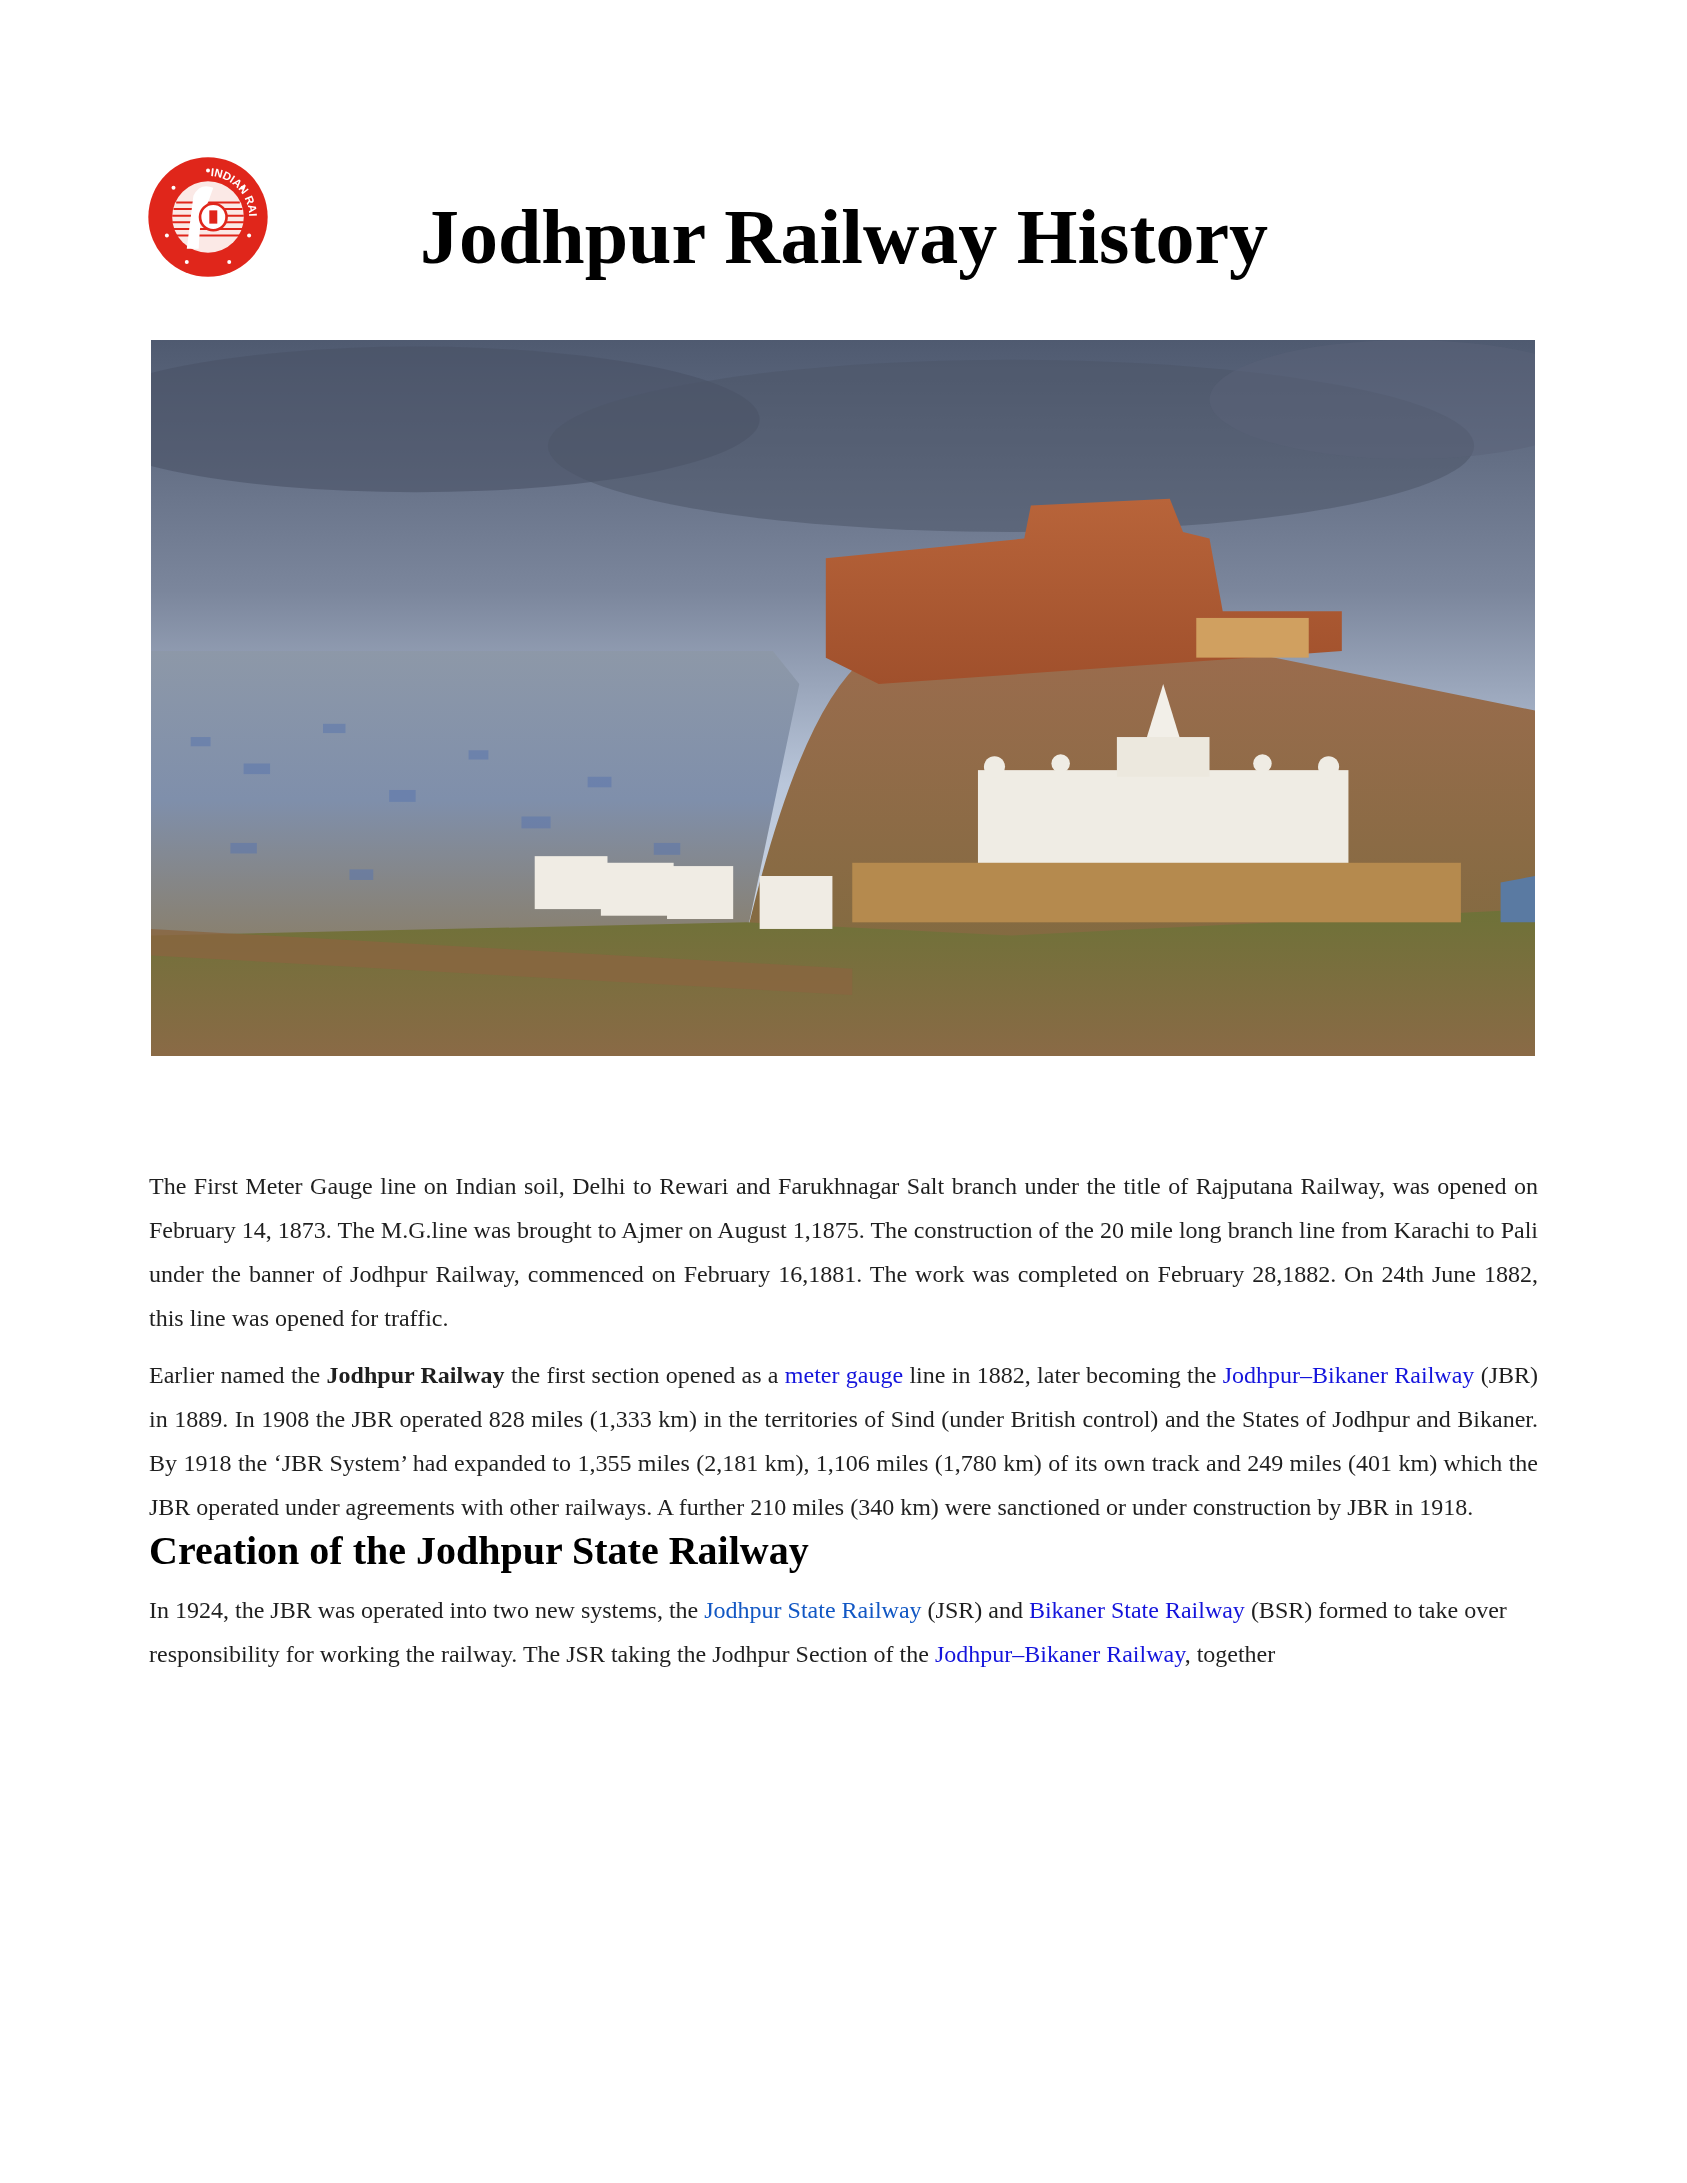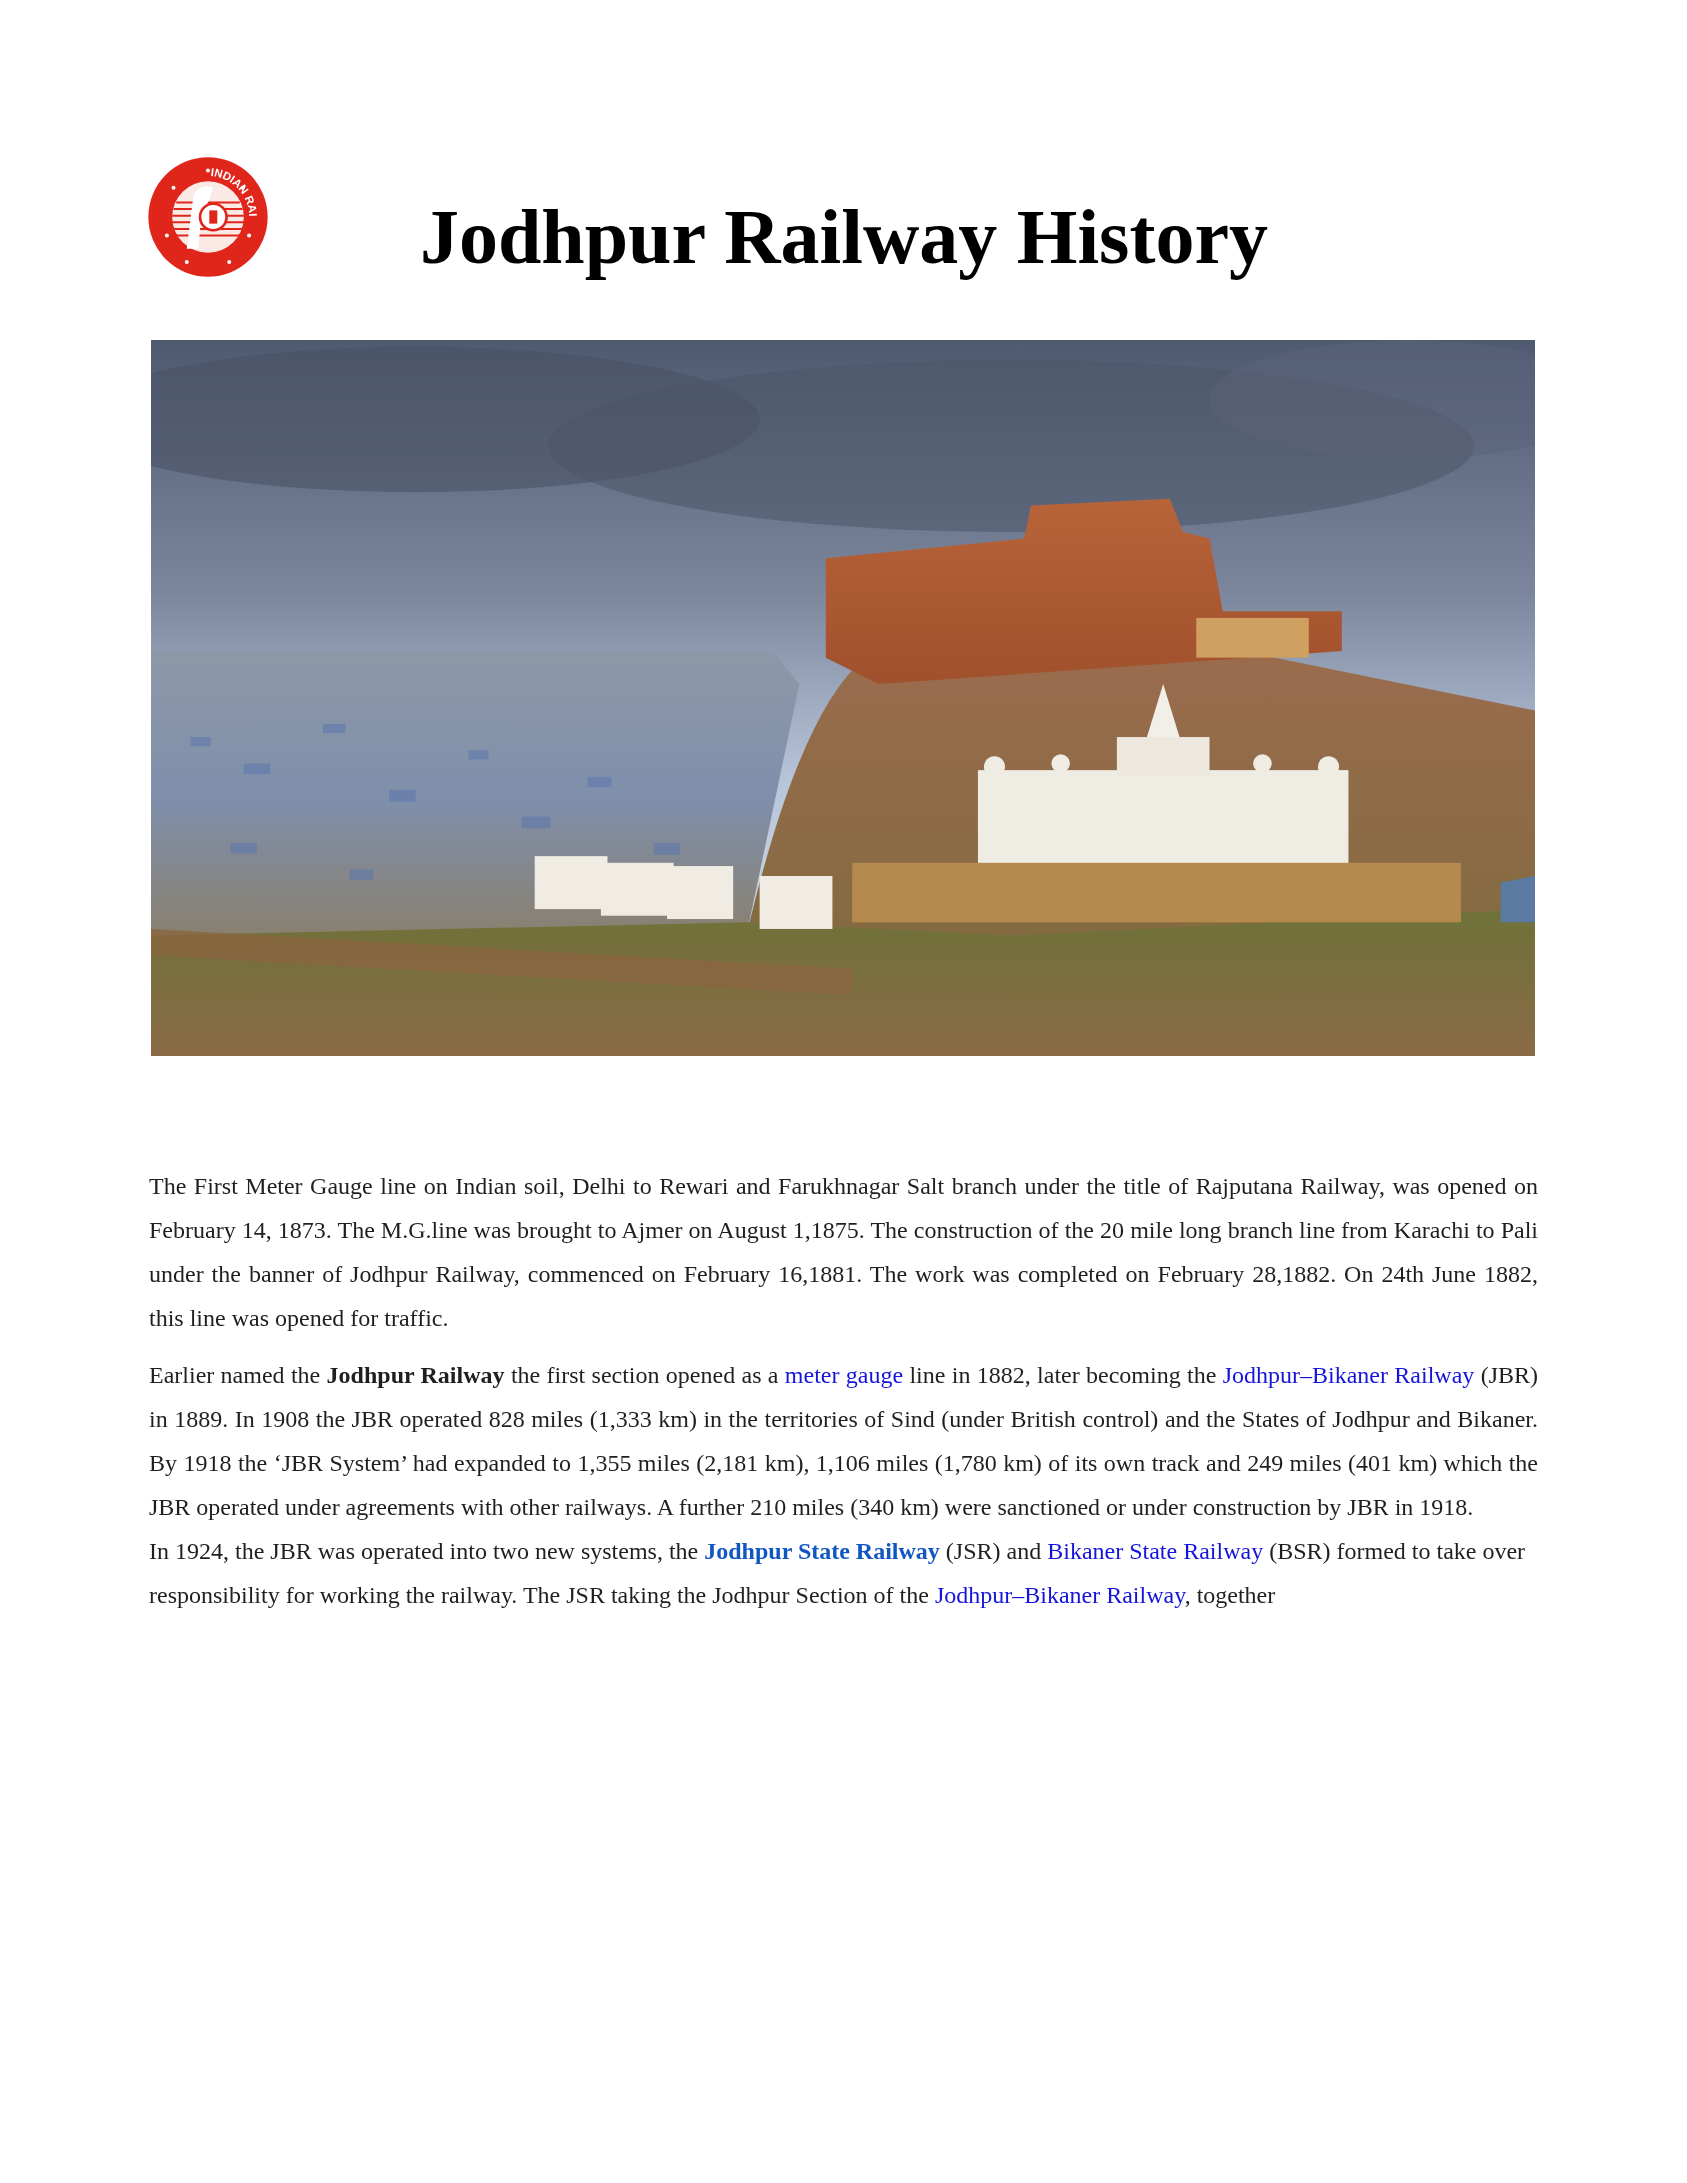--- a/index.html
+++ b/index.html
@@ -11,21 +11,21 @@
            padding-left: 1px; box-sizing: border-box; }
   .photo { position: absolute; left: 151px; top: 340px; width: 1384px; height: 716px; overflow: hidden; }
   .content { position: absolute; left: 149px; width: 1389px; top: 1164px; }
   h2 { margin: 0; font-size: 40px; font-weight: bold; color: #000; line-height: 1.1; }
   p { margin: 0; font-size: 24px; line-height: 44px; text-align: justify; }
   .h-pred { margin-bottom: 4px; }
   .p1 { margin-bottom: 13.2px; }
   .p2 { }
   .h-creation { margin-bottom: 14.6px; }
   .link { color: #1414dc; text-decoration: none; }
-  .link-strong { color: #1157c4; font-weight: bold; text-decoration: none; }
+  .link-strong { color: #1157c4; font-weight: normal; text-decoration: none; }
   .p3 { text-align: left; }
 </style>
 </head>
 <body>
 
 <div class="logo">
   <svg width="122" height="122" viewBox="0 0 184 184">
     <circle cx="92" cy="92" r="90" fill="#e0261b"></circle>
     <circle cx="92" cy="92" r="54" fill="#fbe9e6"></circle>
     <g stroke="#e0261b" stroke-width="3">
@@ -126,15 +126,16 @@
     <path d="M0 890 L1060 950 L1060 990 L0 930 Z" fill="#8a6540" opacity="0.8"></path>
 
     <path d="M2040 820 L2092 810 L2092 880 L2040 880 Z" fill="#5a7aa2"></path>
   </svg>
 </div>
 
 <div class="content">
   <p class="p1">The First Meter Gauge line on Indian soil, Delhi to Rewari and Farukhnagar Salt branch under the title of Rajputana Railway, was opened on February 14, 1873. The M.G.line was brought to Ajmer on August 1,1875. The construction of the 20 mile long branch line from Karachi to Pali under the banner of Jodhpur Railway, commenced on February 16,1881. The work was completed on February 28,1882. On 24th June 1882, this line was opened for traffic.</p>
   <p class="p2"><span>Earlier named the </span><b>Jodhpur Railway</b><span> the first section opened as a </span><a class="link">meter gauge</a><span> line in 1882, later becoming the </span><a class="link">Jodhpur–Bikaner Railway</a><span> (JBR) in 1889. In 1908 the JBR operated 828 miles (1,333 km) in the territories of Sind (under British control) and the States of Jodhpur and Bikaner. By 1918 the ‘JBR System’ had expanded to 1,355 miles (2,181 km), 1,106 miles (1,780 km) of its own track and 249 miles (401 km) which the JBR operated under agreements with other railways. A further 210 miles (340 km) were sanctioned or under construction by JBR in 1918.</span></p>
 
+  <h2 class="h-creation">Creation of the Jodhpur State Railway</h2>
   <p class="p3"><span>In 1924, the JBR was operated into two new systems, the </span><a class="link-strong">Jodhpur State Railway</a><span> (JSR) and </span><a class="link">Bikaner State Railway</a><span> (BSR) formed to take over responsibility for working the railway. The JSR taking the Jodhpur Section of the </span><a class="link">Jodhpur–Bikaner Railway</a><span>, together</span></p>
 </div>
 
 
 </body></html>

